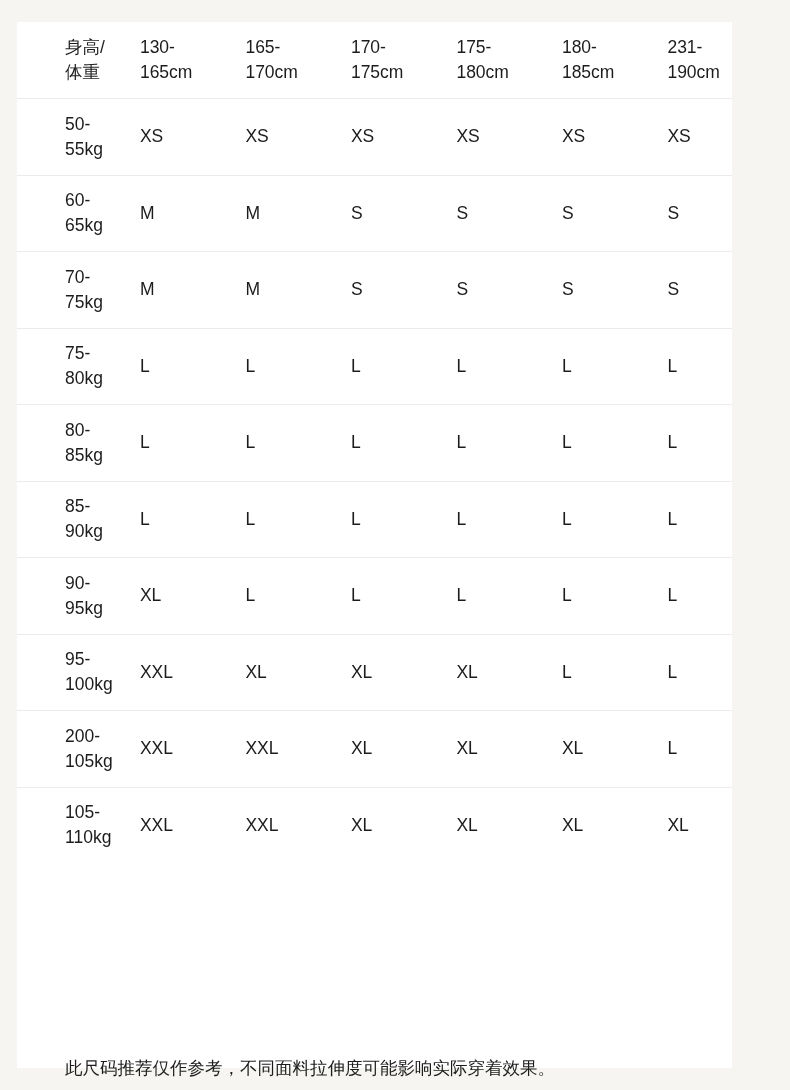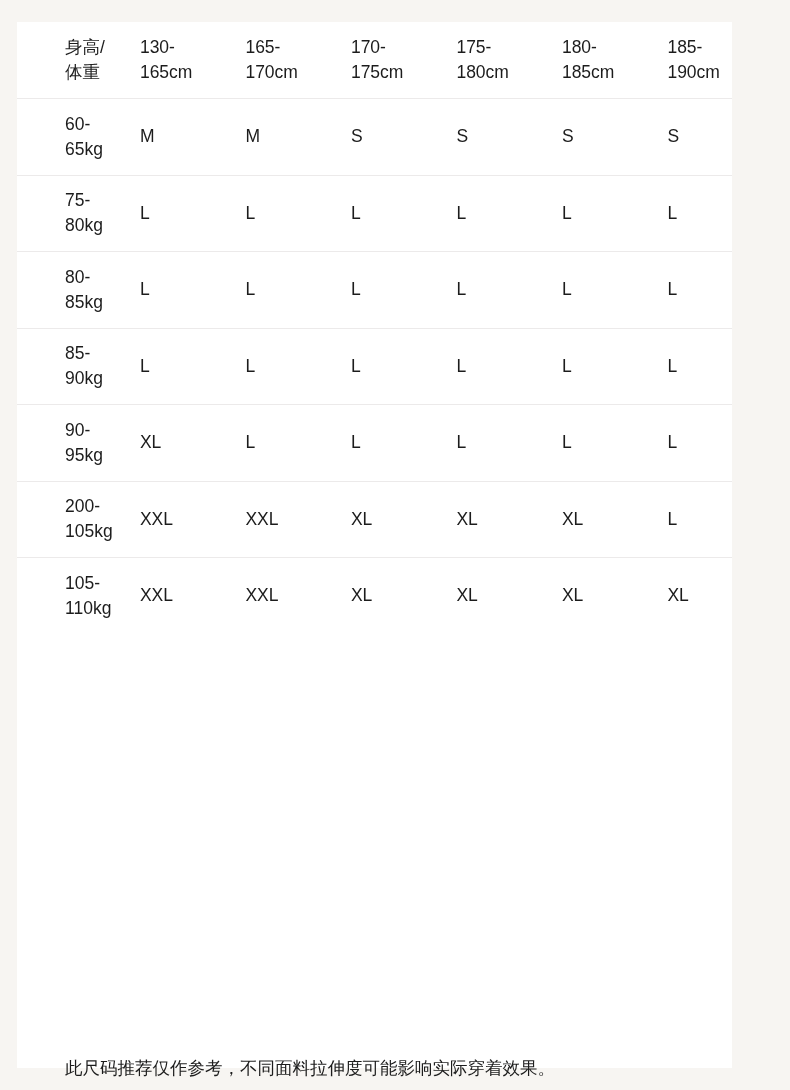--- a/index.html
+++ b/index.html
@@ -128,43 +128,67 @@
           </th>
           <th>
             <span class="hdr-line">175-</span>
             <span class="hdr-line">180cm</span>
           </th>
           <th>
             <span class="hdr-line">180-</span>
             <span class="hdr-line">185cm</span>
           </th>
           <th>
-            <span class="hdr-line">185-</span>
+            <span class="hdr-line">231-</span>
             <span class="hdr-line">190cm</span>
           </th>
         </tr>
       </thead>
       <tbody>
 
+        <tr>
+          <td class="rowlabel">
+            <span class="lbl-line">50-</span>
+            <span class="lbl-line">55kg</span>
+          </td>
+          <td class="sizecell">XS</td>
+          <td class="sizecell">XS</td>
+          <td class="sizecell">XS</td>
+          <td class="sizecell">XS</td>
+          <td class="sizecell">XS</td>
+          <td class="sizecell">XS</td>
+        </tr>
 
 
         <tr>
           <td class="rowlabel">
             <span class="lbl-line">60-</span>
             <span class="lbl-line">65kg</span>
           </td>
           <td class="sizecell">M</td>
           <td class="sizecell">M</td>
           <td class="sizecell">S</td>
           <td class="sizecell">S</td>
           <td class="sizecell">S</td>
           <td class="sizecell">S</td>
         </tr>
 
 
+        <tr>
+          <td class="rowlabel">
+            <span class="lbl-line">70-</span>
+            <span class="lbl-line">75kg</span>
+          </td>
+          <td class="sizecell">M</td>
+          <td class="sizecell">M</td>
+          <td class="sizecell">S</td>
+          <td class="sizecell">S</td>
+          <td class="sizecell">S</td>
+          <td class="sizecell">S</td>
+        </tr>
 
         <tr>
           <td class="rowlabel">
             <span class="lbl-line">75-</span>
             <span class="lbl-line">80kg</span>
           </td>
           <td class="sizecell">L</td>
           <td class="sizecell">L</td>
           <td class="sizecell">L</td>
           <td class="sizecell">L</td>
@@ -204,20 +228,32 @@
             <span class="lbl-line">95kg</span>
           </td>
           <td class="sizecell">XL</td>
           <td class="sizecell">L</td>
           <td class="sizecell">L</td>
           <td class="sizecell">L</td>
           <td class="sizecell">L</td>
           <td class="sizecell">L</td>
         </tr>
 
+        <tr>
+          <td class="rowlabel">
+            <span class="lbl-line">95-</span>
+            <span class="lbl-line">100kg</span>
+          </td>
+          <td class="sizecell">XXL</td>
+          <td class="sizecell">XL</td>
+          <td class="sizecell">XL</td>
+          <td class="sizecell">XL</td>
+          <td class="sizecell">L</td>
+          <td class="sizecell">L</td>
+        </tr>
 
         <tr>
           <td class="rowlabel">
             <span class="lbl-line">200-</span>
             <span class="lbl-line">105kg</span>
           </td>
           <td class="sizecell">XXL</td>
           <td class="sizecell">XXL</td>
           <td class="sizecell">XL</td>
           <td class="sizecell">XL</td>

